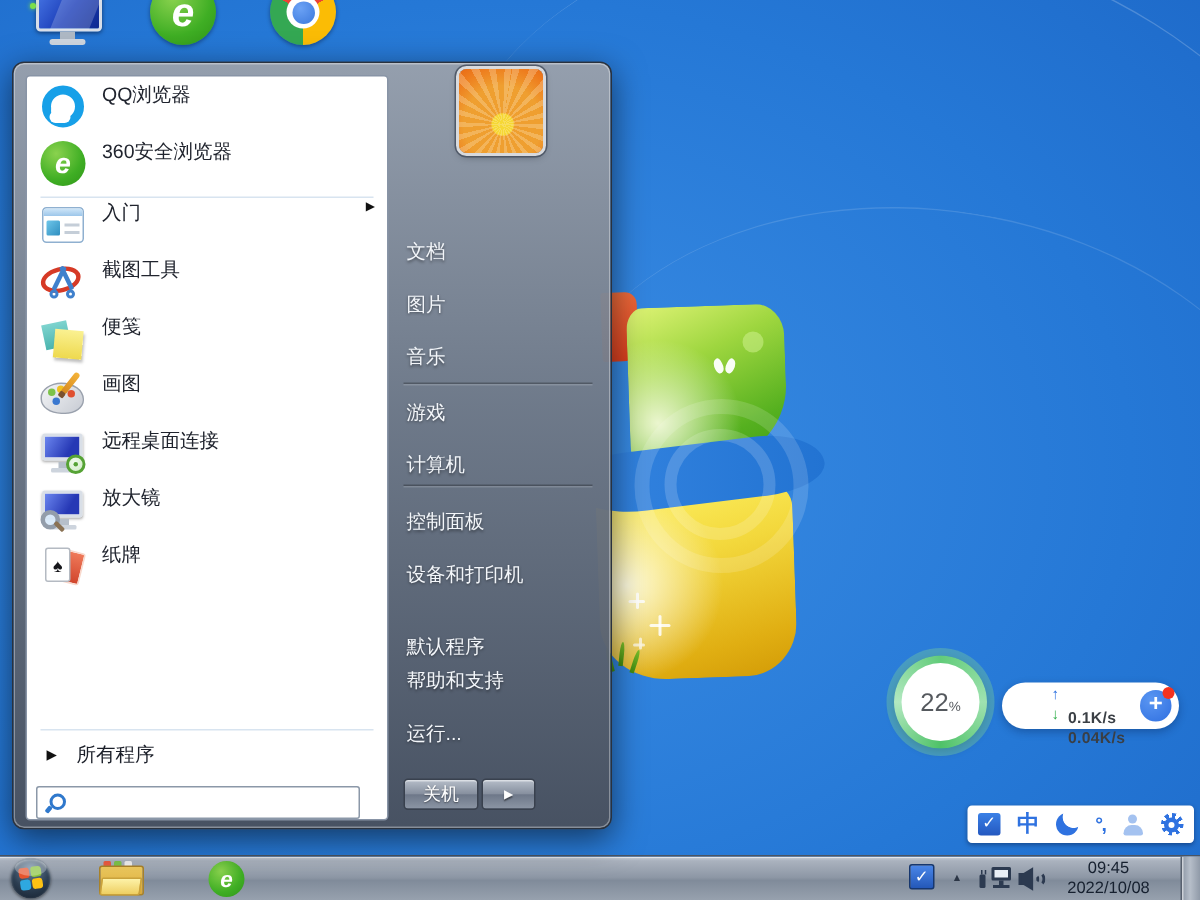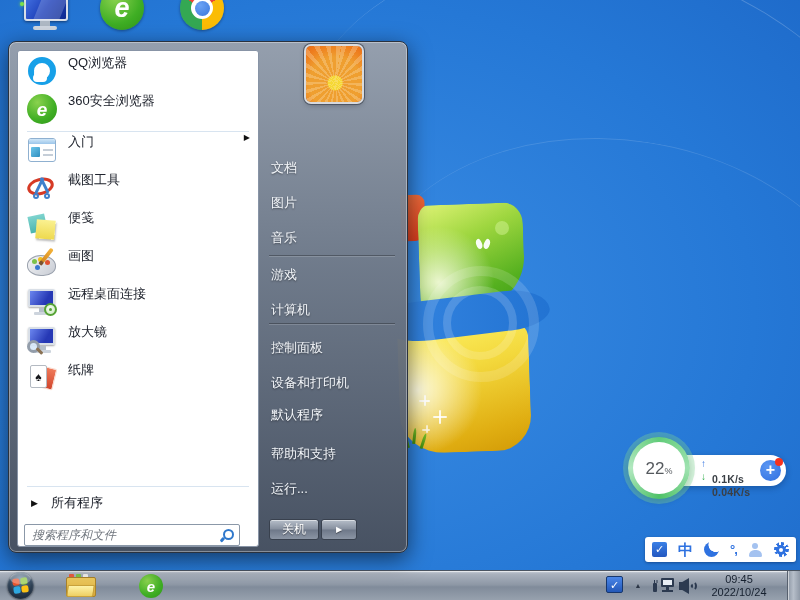--- a/index.html
+++ b/index.html
@@ -72,21 +72,21 @@
         padding-left:33px;box-sizing:border-box;gap:1px;}
   .pill-row{display:flex;align-items:center;height:12px;}
   .pill-arrow{width:11px;font-size:10px;font-weight:bold;line-height:1;}
   .a-up{color:#2f72e0;}
   .a-dn{color:#2fae4a;}
   .pill-spd{font-size:10.5px;font-weight:bold;color:#3a3f45;letter-spacing:.2px;margin-top:29px;}
   .pill-plus{position:absolute;right:5px;top:5px;width:21px;height:21px;border-radius:50%;
         background:radial-gradient(circle at 35% 30%,#5a96f2,#2f6fe0);color:#fff;font-size:16px;font-weight:bold;
         line-height:19px;text-align:center;}
   .pill-plus::after{content:'';position:absolute;right:-2px;top:-2px;width:8px;height:8px;background:#f5321e;border-radius:50%;}
-  .ball{position:absolute;left:628px;top:437px;width:62px;height:62px;border-radius:50%;
+  .ball{position:absolute;left:596px;top:437px;width:62px;height:62px;border-radius:50%;
         background:conic-gradient(#62cc7a,#9fe2b0 25%,#4fc268 50%,#b2e8c0 75%,#62cc7a);
         box-shadow:0 0 0 5px rgba(130,215,150,.35),0 2px 6px rgba(0,30,0,.25);}
   .ball-core{position:absolute;inset:5px;background:#fff;border-radius:50%;display:flex;align-items:center;justify-content:center;color:#55595e;}
   .ball-num{font-size:17px;line-height:1;}
   .ball-unit{font-size:9px;margin-top:6px;}
 
   
   .ime{position:absolute;left:645px;top:537px;width:151px;height:25px;background:#fff;border-radius:3px;
         box-shadow:0 1px 3px rgba(0,0,30,.35);display:flex;align-items:center;justify-content:space-between;
         padding:0 7px;box-sizing:border-box;}
@@ -244,21 +244,21 @@
   .avatar{position:absolute;left:297px;top:4px;width:56px;height:56px;border-radius:5px;
         background:radial-gradient(circle at 52% 66%,#f6d835 0 7px,#ef9f30 8px 55%,#ee7d1e 82%,#e86a15);
         box-shadow:0 0 0 2px rgba(255,255,255,.78),0 0 0 3px rgba(70,80,95,.85),0 2px 6px rgba(0,0,0,.4);}
   .avatar::after{content:'';position:absolute;inset:0;border-radius:5px;
         background:repeating-conic-gradient(from 10deg at 52% 66%,rgba(255,235,200,.28) 0 7deg,rgba(0,0,0,0) 7deg 16deg);}
   .rp-item{position:absolute;left:262px;height:26px;line-height:26px;font-size:13px;color:#f3f6fa;
         text-shadow:0 1px 2px rgba(0,0,0,.45);white-space:nowrap;}
   .r-admin{top:77px;}
   .r-docs{top:113px;} .r-pics{top:148px;} .r-music{top:183px;}
   .r-games{top:220px;} .r-computer{top:255px;}
-  .r-control{top:293px;} .r-devices{top:328px;} .r-default{top:360px;} .r-help{top:399px;} .r-run{top:434px;}
+  .r-control{top:293px;} .r-devices{top:328px;} .r-default{top:376px;} .r-help{top:399px;} .r-run{top:434px;}
   .rp-sep{position:absolute;left:260px;right:12px;height:1px;background:rgba(0,0,0,.28);box-shadow:0 1px 0 rgba(255,255,255,.16);}
   .rps1{top:213px;} .rps2{top:281px;}
   .shutdown-btn,.shutdown-arrow{position:absolute;top:477px;height:21px;box-sizing:border-box;
         background:linear-gradient(#b6bec9 0%,#87909f 48%,#6e7889 52%,#8b95a4 100%);
         border:1px solid #39414e;border-radius:3px;box-shadow:inset 0 1px 0 rgba(255,255,255,.5);
         color:#fff;font-size:12px;text-align:center;line-height:19px;text-shadow:0 1px 1px rgba(0,0,0,.45);}
   .shutdown-btn{left:260px;width:50px;}
   .shutdown-arrow{left:312px;width:36px;font-size:8px;}
 </style>
 </head>
@@ -408,21 +408,20 @@
 
     <div class="lp-spacer"></div>
     <div class="lp-sep"></div>
 
     <div class="allprog">
       <span class="allprog-arrow">▶</span>
       <span class="allprog-label">所有程序</span>
     </div>
 
     <div class="searchrow">
-      <input type="text" readonly="" placeholder="搜索程序和文件" style="">
       <span class="mag"></span>
     </div>
   </div>
 
   <div class="avatar"></div>
   <div class="rp-item r-docs">文档</div>
   <div class="rp-item r-pics">图片</div>
   <div class="rp-item r-music">音乐</div>
   <div class="rp-sep rps1"></div>
   <div class="rp-item r-games">游戏</div>
@@ -468,16 +467,16 @@
       <div class="tn-plug"></div>
   </div>
   <div class="tray-vol">
     <div class="tv-body"></div>
       <div class="tv-cone"></div>
       <div class="tv-w1"></div>
       <div class="tv-w2"></div>
   </div>
   <div class="tray-clock">
     <div>09:45</div>
-    <div>2022/10/24</div>
+    <div>2022/10/08</div>
   </div>
   <div class="show-desktop"></div>
 </div>
 
 </body></html>

